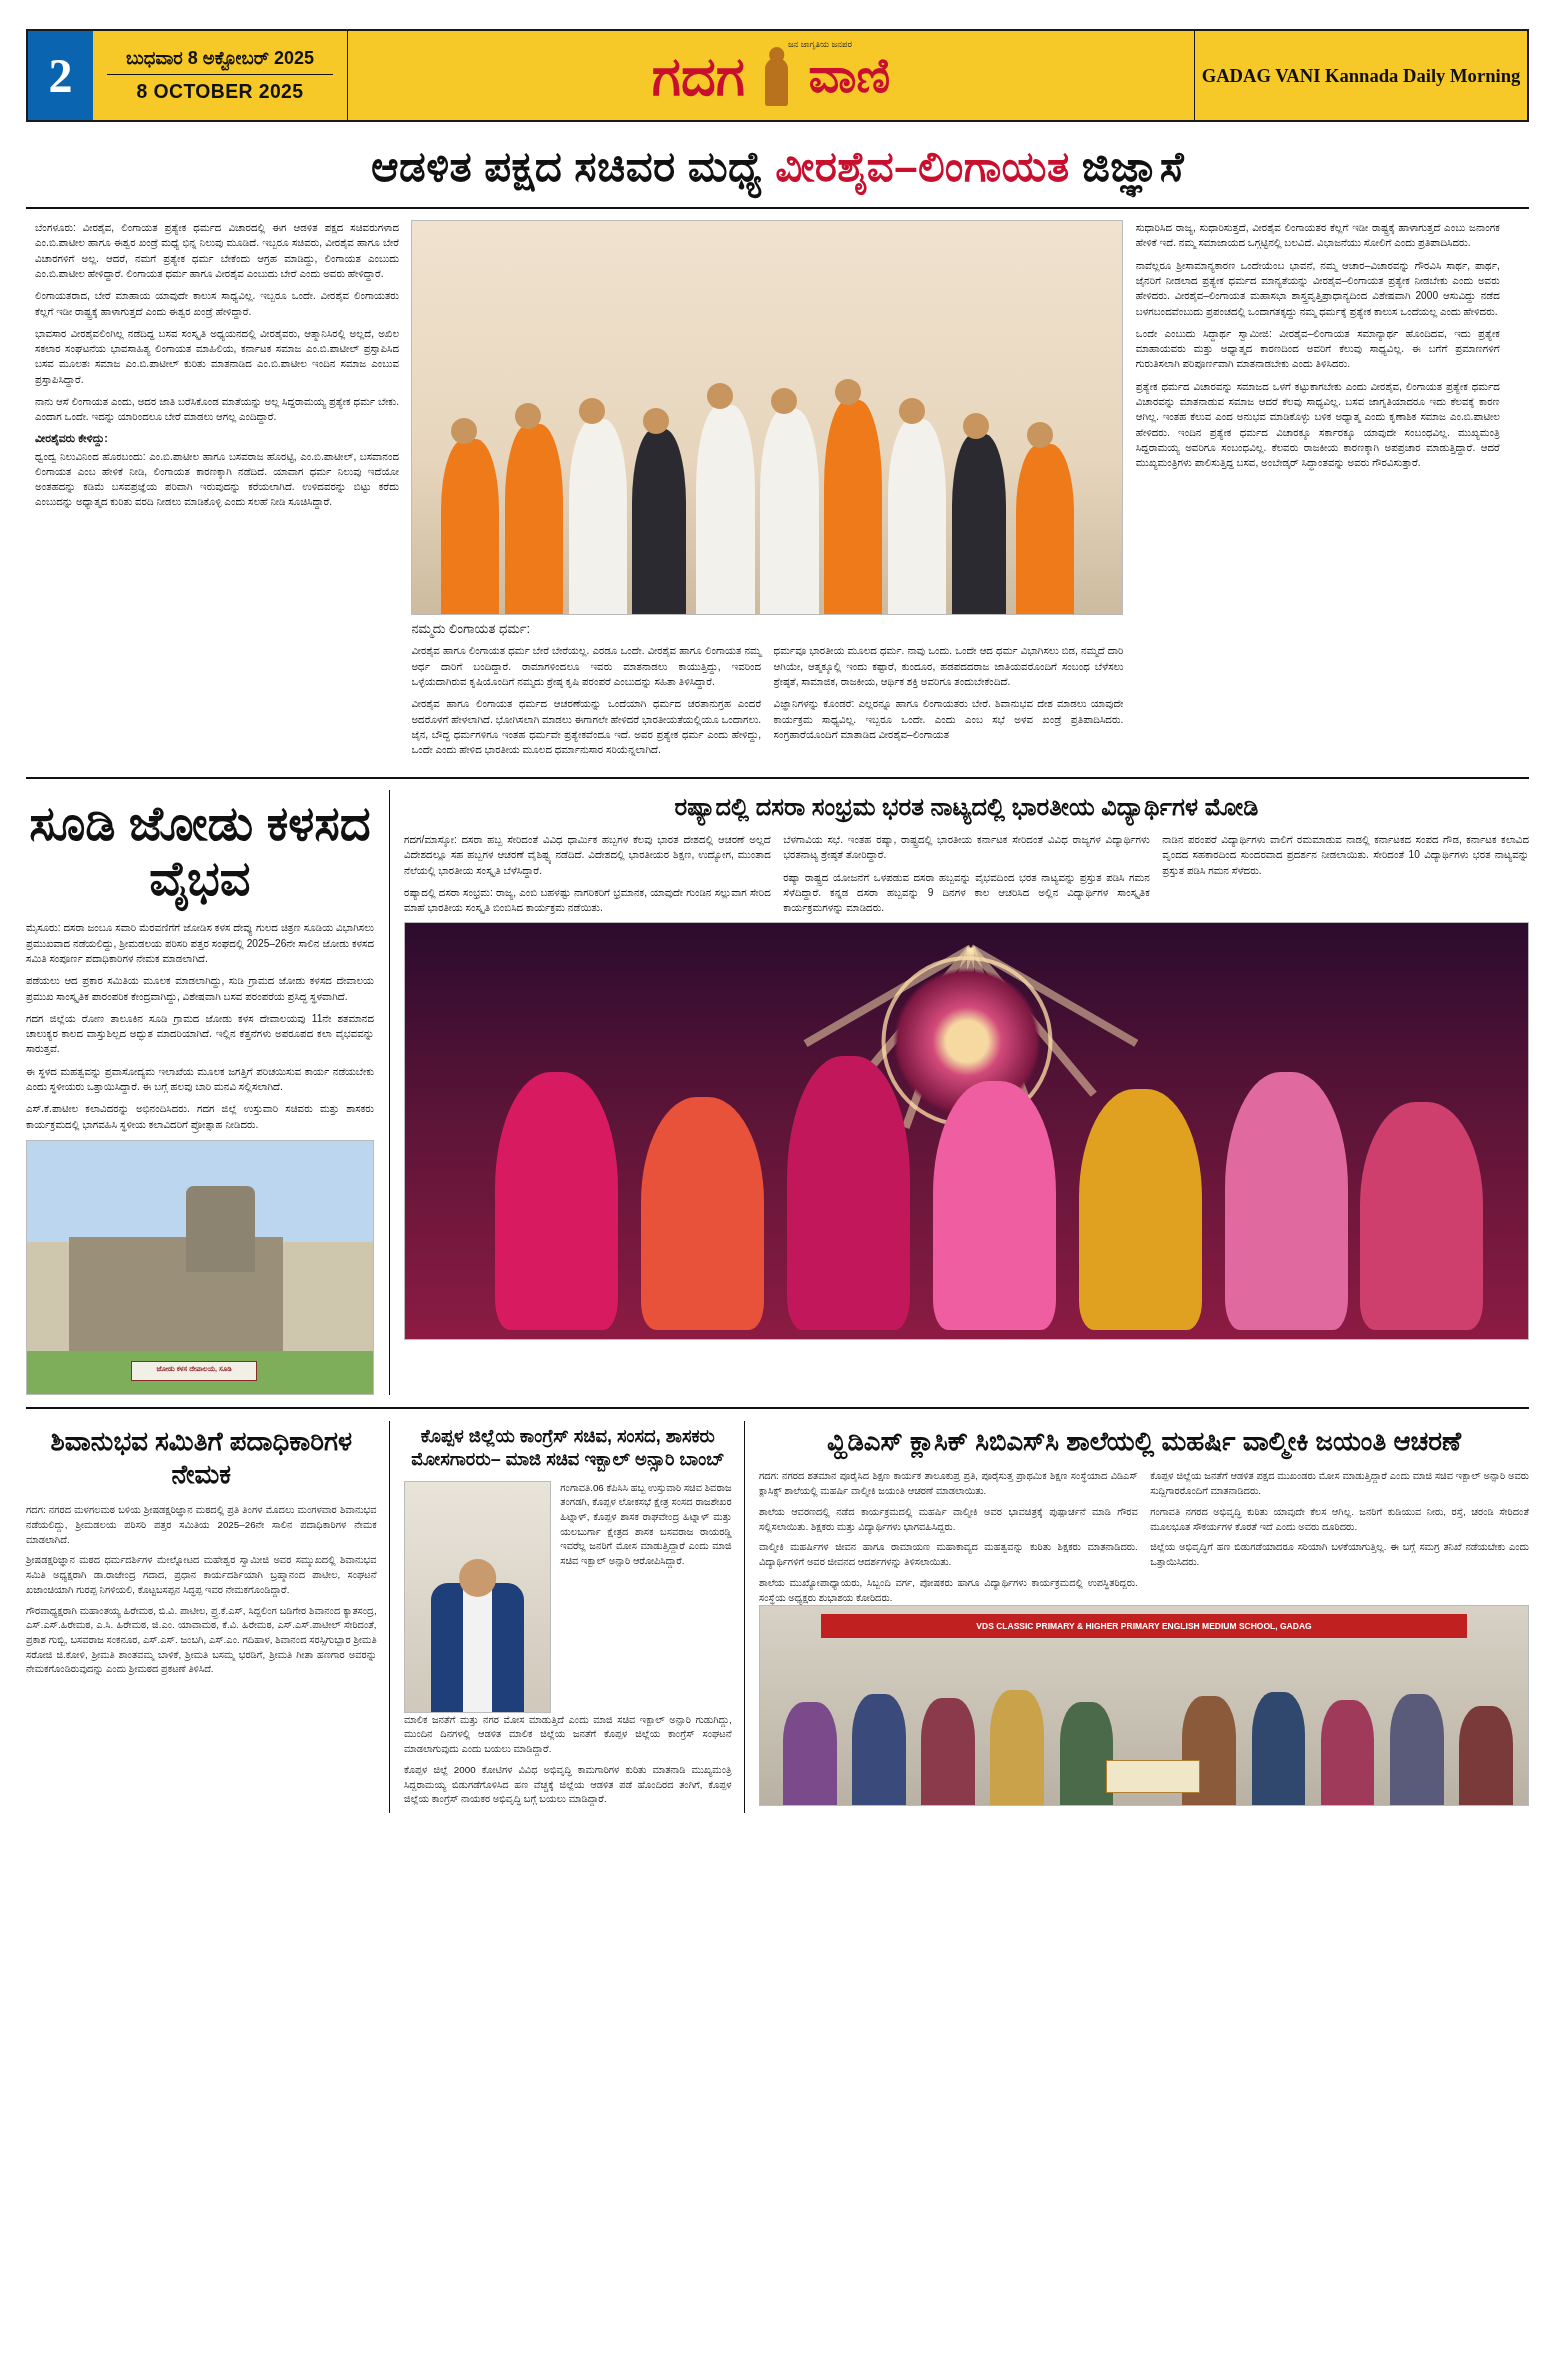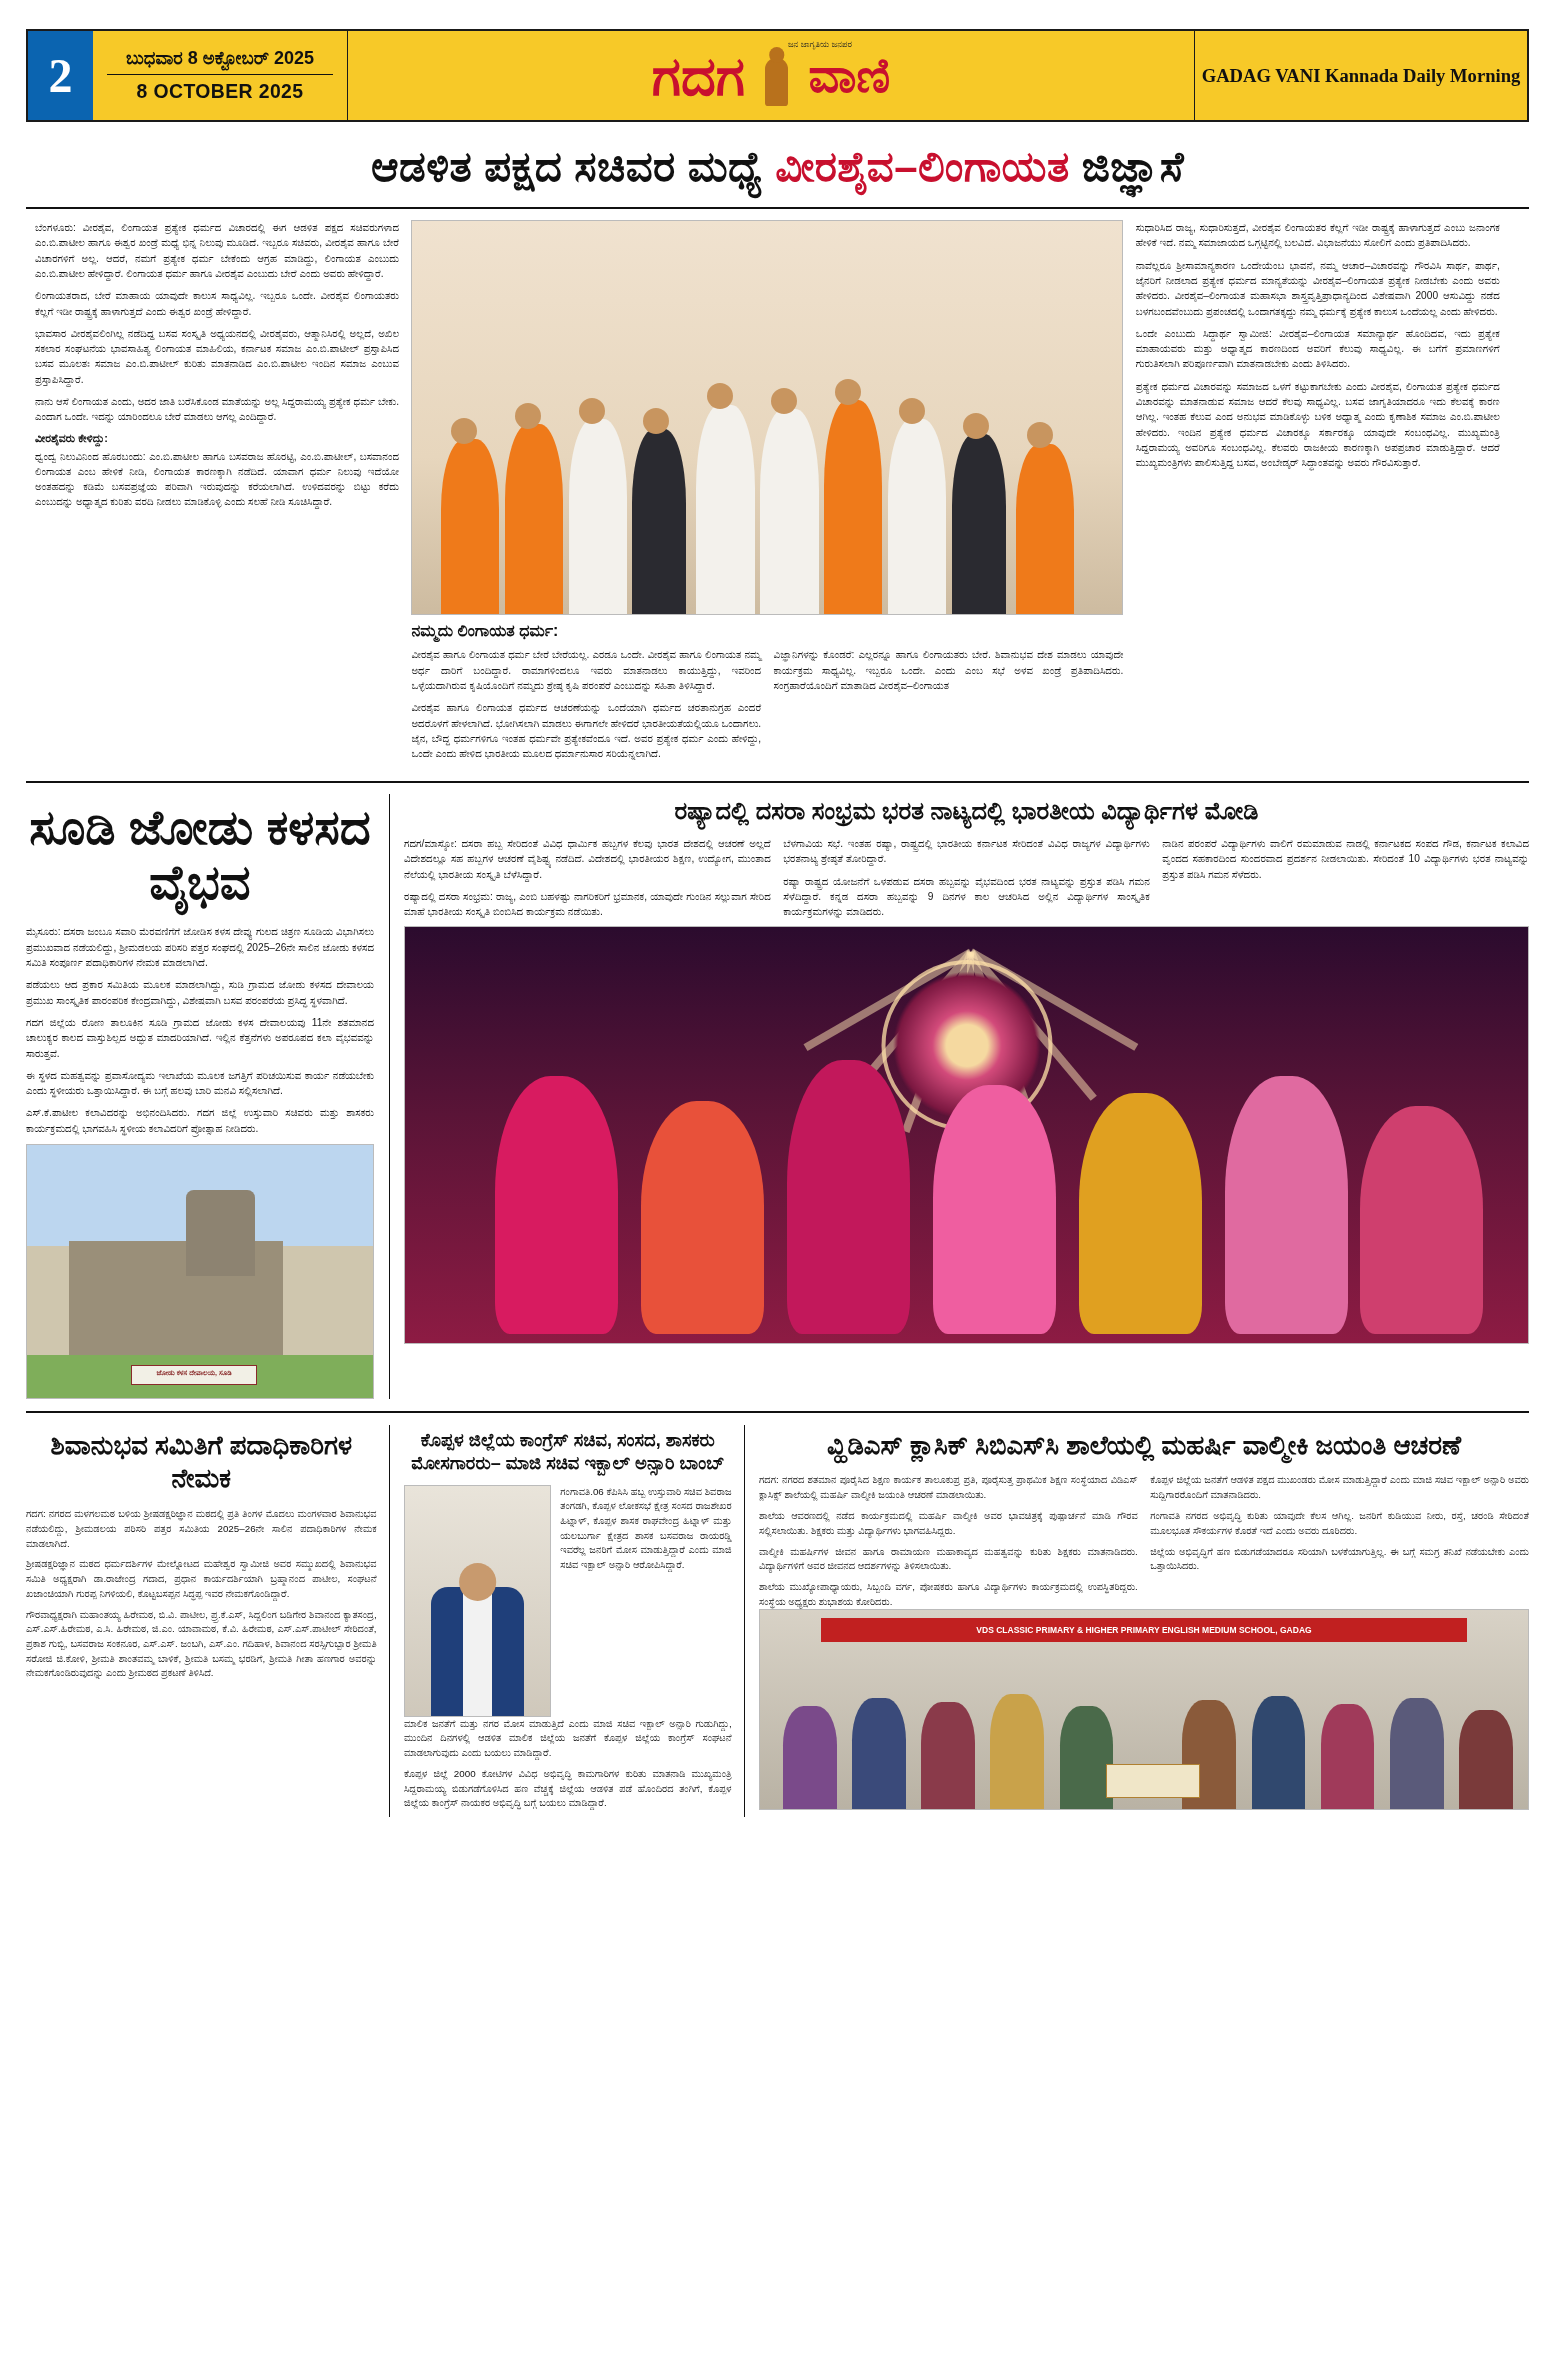--- a/index.html
+++ b/index.html
@@ -169,22 +169,22 @@
   }
   .photo {
     width: 100%;
     background: #d9d9d9;
     position: relative;
     overflow: hidden;
     border: 0.8px solid #bbb;
     box-sizing: border-box;
   }
   .caption {
-    font-size: 16px;
-    font-weight: bold;
+    font-size: 13px;
+    font-weight: normal;
     margin: 4.6px 0 6.2px 0;
     line-height: 1.35;
   }
   .threecol {
     column-count: 3;
     column-gap: 12.4px;
     column-rule: none;
   }
   .twocol { column-count: 2; column-gap: 12.4px; }
 
@@ -320,20 +320,21 @@
             <div class="head-d" style="left:86.5%; bottom:68%"></div>
         </div>
       </div>
       <div class="caption">ನಮ್ಮದು ಲಿಂಗಾಯತ ಧರ್ಮ:</div>
       <div style="display:flex; gap:12.4px;">
         <div style="flex:1">
           <p class="body">ವೀರಶೈವ ಹಾಗೂ ಲಿಂಗಾಯತ ಧರ್ಮ ಬೇರೆ ಬೇರೆಯಲ್ಲ. ಎರಡೂ ಒಂದೇ. ವೀರಶೈವ ಹಾಗೂ ಲಿಂಗಾಯತ ನಮ್ಮ ಅರ್ಧ ದಾರಿಗೆ ಬಂದಿದ್ದಾರೆ. ರಾಮಾಗಳಿಂದಲೂ ಇವರು ಮಾತನಾಡಲು ಕಾಯುತ್ತಿದ್ದು, ಇವರಿಂದ ಒಳ್ಳೆಯದಾಗಿರುವ ಕೃಷಿಯೊಂದಿಗೆ ನಮ್ಮದು ಶ್ರೇಷ್ಠ ಕೃಷಿ ಪರಂಪರೆ ಎಂಬುದನ್ನು ಸಹಿತಾ ತಿಳಿಸಿದ್ದಾರೆ.</p>
           <p class="body">ವೀರಶೈವ ಹಾಗೂ ಲಿಂಗಾಯತ ಧರ್ಮದ ಆಚರಣೆಯನ್ನು ಒಂದೆಯಾಗಿ ಧರ್ಮದ ಚರತಾನುಗ್ರಹ ಎಂದರೆ ಅದರೊಳಗೆ ಹೇಳಲಾಗಿದೆ. ಭೋಗಿಸಲಾಗಿ ಮಾಡಲು ಈಗಾಗಲೇ ಹೇಳಿದರೆ ಭಾರತೀಯತೆಯಲ್ಲಿಯೂ ಒಂದಾಗಲು. ಜೈನ, ಬೌದ್ಧ ಧರ್ಮಗಳಿಗೂ ಇಂತಹ ಧರ್ಮವೇ ಪ್ರತ್ಯೇಕವೆಂದೂ ಇದೆ. ಅವರ ಪ್ರತ್ಯೇಕ ಧರ್ಮ ಎಂದು ಹೇಳಿದ್ದು, ಒಂದೇ ಎಂದು ಹೇಳಿದ ಭಾರತೀಯ ಮೂಲದ ಧರ್ಮಾನುಸಾರ ಸರಿಯೆನ್ನಲಾಗಿದೆ.</p>
         </div>
         <div style="flex:1">
+          <p class="body">ಧರ್ಮವೂ ಭಾರತೀಯ ಮೂಲದ ಧರ್ಮ. ನಾವು ಒಂದು. ಒಂದೇ ಆದ ಧರ್ಮ ವಿಭಾಗಿಸಲು ಬಿಡ, ನಮ್ಮದೆ ದಾರಿ ಆಗಿಯೇ, ಆತ್ಮಕ್ಕೂಲ್ಲಿ ಇಂದು ಕಷ್ಟಾರೆ, ಕುಂದೂರ, ಹಡಪದದರಾಜ ಜಾತಿಯವರೊಂದಿಗೆ ಸಂಬಂಧ ಬೆಳೆಸಲು ಶ್ರೇಷ್ಠತೆ, ಸಾಮಾಜಿಕ, ರಾಜಕೀಯ, ಆರ್ಥಿಕ ಶಕ್ತಿ ಅವರಿಗೂ ತಂದುಬೇಕೆಂದಿದೆ.</p>
           <p class="body">ವಿಜ್ಞಾನಿಗಳನ್ನು ಕೊಂಡರೆ: ಎಲ್ಲರನ್ನೂ ಹಾಗೂ ಲಿಂಗಾಯತರು ಬೇರೆ. ಶಿವಾನುಭವ ದೇಶ ಮಾಡಲು ಯಾವುದೇ ಕಾರ್ಯಕ್ರಮ ಸಾಧ್ಯವಿಲ್ಲ. ಇಬ್ಬರೂ ಒಂದೇ. ಎಂದು ಎಂಬ ಸಭೆ ಅಳವ ಖಂಡ್ರೆ ಪ್ರತಿಪಾದಿಸಿದರು. ಸಂಗ್ರಹಾರೆಯೊಂದಿಗೆ ಮಾತಾಡಿದ ವೀರಶೈವ–ಲಿಂಗಾಯತ</p>
         </div>
       </div>
     </div>
 
     <div class="col lead-right">
       <p class="body">ಸುಧಾರಿಸಿದ ರಾಜ್ಯ, ಸುಧಾರಿಸುತ್ತದೆ, ವೀರಶೈವ ಲಿಂಗಾಯತರ ಕೆಲ್ಲಗೆ ಇಡೀ ರಾಷ್ಟ್ರಕ್ಕೆ ಹಾಳಾಗುತ್ತದೆ ಎಂಬು ಜನಾಂಗಕ ಹೇಳಿಕೆ ಇದೆ. ನಮ್ಮ ಸಮಾಜಾಯದ ಒಗ್ಗಟ್ಟಿನಲ್ಲಿ ಬಲವಿದೆ. ವಿಭಾಜನೆಯು ಸೋಲಿಗೆ ಎಂದು ಪ್ರತಿಪಾದಿಸಿದರು.</p>
       <p class="body">ನಾವೆಲ್ಲರೂ ಶ್ರೀಸಾಮಾನ್ಯಕಾರಣ ಒಂದೇಯೆಂಬ ಭಾವನೆ, ನಮ್ಮ ಆಚಾರ–ವಿಚಾರವನ್ನು ಗೌರವಿಸಿ ಸಾರ್ಥ, ಪಾರ್ಥ, ಜೈನರಿಗೆ ನೀಡಲಾದ ಪ್ರತ್ಯೇಕ ಧರ್ಮದ ಮಾನ್ಯತೆಯನ್ನು ವೀರಶೈವ–ಲಿಂಗಾಯತ ಪ್ರತ್ಯೇಕ ನೀಡಬೇಕು ಎಂದು ಅವರು ಹೇಳಿದರು. ವೀರಶೈವ–ಲಿಂಗಾಯತ ಮಹಾಸಭಾ ಶಾಸ್ತ್ರವೃತ್ತಿಪ್ರಾಧಾನ್ಯದಿಂದ ವಿಶೇಷವಾಗಿ 2000 ಆಸುವಿದ್ದು ನಡೆದ ಬಳಗಬಂದವೆಂಬುದು ಪ್ರಪಂಚದಲ್ಲಿ ಒಂದಾಗತಕ್ಕದ್ದು ನಮ್ಮ ಧರ್ಮಕ್ಕೆ ಪ್ರತ್ಯೇಕ ಕಾಲುಸ ಒಂದೆಯಲ್ಲ ಎಂದು ಹೇಳಿದರು.</p>
       <p class="body">ಒಂದೇ ಎಂಬುದು ಸಿದ್ಧಾರ್ಥ ಸ್ವಾಮೀಜಿ: ವೀರಶೈವ–ಲಿಂಗಾಯತ ಸಮಾನ್ಯಾರ್ಥ ಹೊಂದಿದವ, ಇದು ಪ್ರತ್ಯೇಕ ಮಾಹಾಯವರು ಮತ್ತು ಅಧ್ಯಾತ್ಮದ ಕಾರಣದಿಂದ ಅವರಿಗೆ ಕೆಲುವು ಸಾಧ್ಯವಿಲ್ಲ. ಈ ಬಗೆಗೆ ಪ್ರಮಾಣಗಳಿಗೆ ಗುರುತಿಸಲಾಗಿ ಪರಿಪೂರ್ಣವಾಗಿ ಮಾತನಾಡಬೇಕು ಎಂದು ತಿಳಿಸಿದರು.</p>
       <p class="body">ಪ್ರತ್ಯೇಕ ಧರ್ಮದ ವಿಚಾರವನ್ನು ಸಮಾಜದ ಒಳಗೆ ಕಟ್ಟುಕಾಗಬೇಕು ಎಂದು ವೀರಶೈವ, ಲಿಂಗಾಯತ ಪ್ರತ್ಯೇಕ ಧರ್ಮದ ವಿಚಾರವನ್ನು ಮಾತನಾಡುವ ಸಮಾಜ ಆದರೆ ಕೆಲವು ಸಾಧ್ಯವಿಲ್ಲ. ಬಸವ ಜಾಗೃತಿಯಾದರೂ ಇದು ಕೆಲವಕ್ಕೆ ಕಾರಣ ಆಗಿಲ್ಲ. ಇಂತಹ ಕೆಲುವ ಎಂದ ಅನುಭವ ಮಾಡಿಕೊಳ್ಳು ಬಳಿಕ ಅಧ್ಯಾತ್ಮ ಎಂದು ಕೃಣಾಶಿಕ ಸಮಾಜ ಎಂ.ಬಿ.ಪಾಟೀಲ ಹೇಳಿದರು. ಇಂದಿನ ಪ್ರತ್ಯೇಕ ಧರ್ಮದ ವಿಚಾರಕ್ಕೂ ಸರ್ಕಾರಕ್ಕೂ ಯಾವುದೇ ಸಂಬಂಧವಿಲ್ಲ. ಮುಖ್ಯಮಂತ್ರಿ ಸಿದ್ದರಾಮಯ್ಯ ಅವರಿಗೂ ಸಂಬಂಧವಿಲ್ಲ. ಕೆಲವರು ರಾಜಕೀಯ ಕಾರಣಕ್ಕಾಗಿ ಅಪಪ್ರಚಾರ ಮಾಡುತ್ತಿದ್ದಾರೆ. ಆದರೆ ಮುಖ್ಯಮಂತ್ರಿಗಳು ಪಾಲಿಸುತ್ತಿದ್ದ ಬಸವ, ಅಂಬೇಡ್ಕರ್ ಸಿದ್ಧಾಂತವನ್ನು ಅವರು ಗೌರವಿಸುತ್ತಾರೆ.</p>

